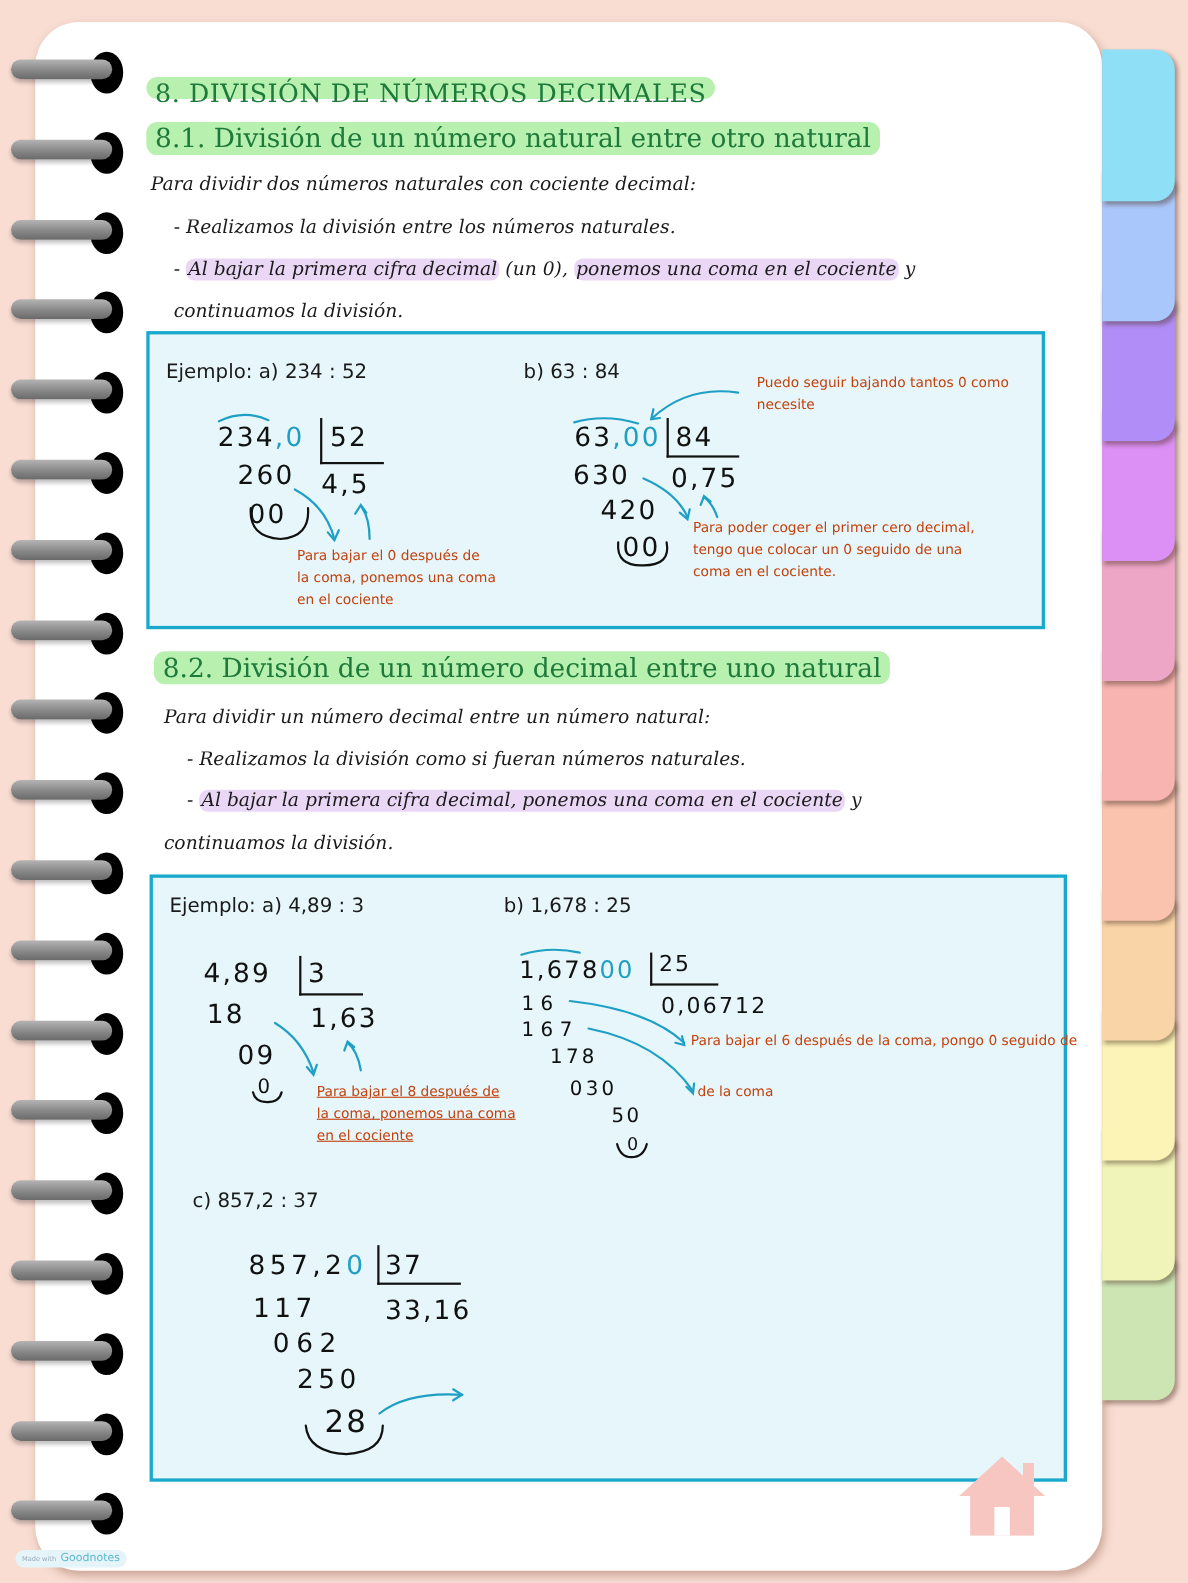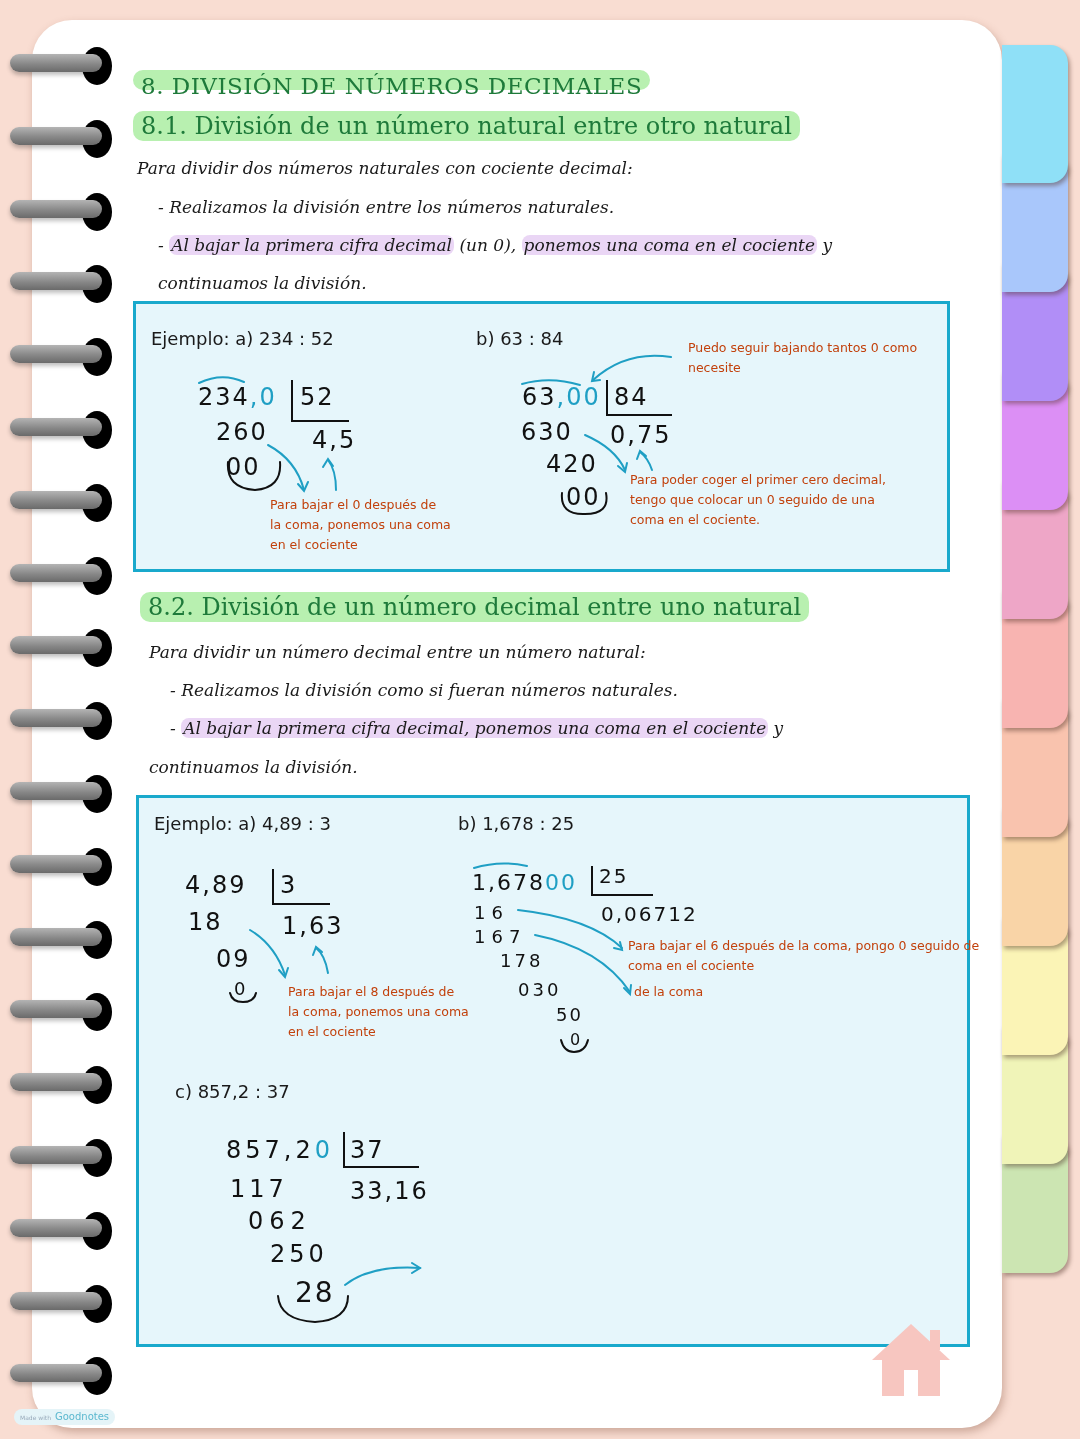--- a/index.html
+++ b/index.html
@@ -174,21 +174,21 @@
   <span>- </span><span class="hl">Al bajar la primera cifra decimal</span><span> (un 0), </span><span class="hl">ponemos una coma en el cociente</span><span> y</span>
 </div>
 <div class="p" style="left:158px; top:273px;">continuamos la división.</div>
 
 <div class="box" style="left:133px; top:301px; width:817px; height:271px;"></div>
 
 <div class="ex" style="left:151px; top:328px;">Ejemplo: a) 234 : 52</div>
 <div class="num" style="left:198px; top:383px;"><span>234</span><span class="blue">,0</span></div>
 <div class="bracket" style="left:291px; top:380px; width:58px; height:42px;"></div>
 <div class="num" style="left:300px; top:383px;">52</div>
-<div class="num" style="left:312px; top:426px;">4,5</div>
+<div class="num" style="left:292px; top:426px;">4,5</div>
 <div class="num" style="left:216px; top:418px;">260</div>
 <div class="num" style="left:226px; top:453px;">00</div>
 <div class="note" style="left:270px; top:495px;">
   <div>Para bajar el 0 después de</div>
   <div>la coma, ponemos una coma</div>
   <div>en el cociente</div>
 </div>
 
 <div class="ex" style="left:476px; top:328px;">b) 63 : 84</div>
 <div class="note" style="left:688px; top:338px;">
@@ -219,40 +219,39 @@
 <div class="box" style="left:136px; top:795px; width:834px; height:552px;"></div>
 
 <div class="ex" style="left:154px; top:813px;">Ejemplo: a) 4,89 : 3</div>
 <div class="num" style="left:185px; top:871px;">4,89</div>
 <div class="bracket" style="left:272px; top:869px; width:58px; height:36px;"></div>
 <div class="num" style="left:280px; top:871px;">3</div>
 <div class="num" style="left:282px; top:912px;">1,63</div>
 <div class="num" style="left:188px; top:908px;">18</div>
 <div class="num" style="left:216px; top:945px;">09</div>
 <div class="num" style="left:234px; top:978px; font-size:18px;">0</div>
-<div class="note" style="left:288px; top:982px;">
+<div class="note" style="left:288px; top:982px;text-decoration:underline;">
   <div>Para bajar el 8 después de</div>
   <div>la coma, ponemos una coma</div>
   <div>en el cociente</div>
 </div>
 
 <div class="ex" style="left:458px; top:813px;">b) 1,678 : 25</div>
 <div class="num" style="left:472px; top:870px; font-size:22px;"><span>1,678</span><span class="blue">00</span></div>
 <div class="bracket" style="left:591px; top:866px; width:62px; height:30px;"></div>
 <div class="num" style="left:599px; top:864px; font-size:20px;">25</div>
 <div class="num" style="left:601px; top:902px; font-size:20px;">0,06712</div>
 <div class="num" style="left:474px; top:902px; font-size:18px; letter-spacing:6px;">16</div>
 <div class="num" style="left:474px; top:926px; font-size:18px; letter-spacing:6px;">167</div>
 <div class="num" style="left:500px; top:950px; font-size:18px; letter-spacing:3px;">178</div>
 <div class="num" style="left:518px; top:979px; font-size:18px; letter-spacing:3px;">030</div>
 <div class="num" style="left:556px; top:1004px; font-size:18px;">50</div>
 <div class="num" style="left:570px; top:1030px; font-size:16px;">0</div>
 <div class="note" style="left:628px; top:936px;">
   <div>Para bajar el 6 después de la coma, pongo 0 seguido de</div>
-  <div>coma en el cociente</div>
 </div>
 <div class="note" style="left:634px; top:982px;">
   <div>de la coma</div>
 </div>
 
 <div class="ex" style="left:175px; top:1081px;">c) 857,2 : 37</div>
 <div class="num" style="left:226px; top:1136px; letter-spacing:4px;"><span>857,2</span><span class="blue">0</span></div>
 <div class="bracket" style="left:343px; top:1132px; width:76px; height:36px;"></div>
 <div class="num" style="left:350px; top:1136px;">37</div>
 <div class="num" style="left:350px; top:1177px;">33,16</div>

